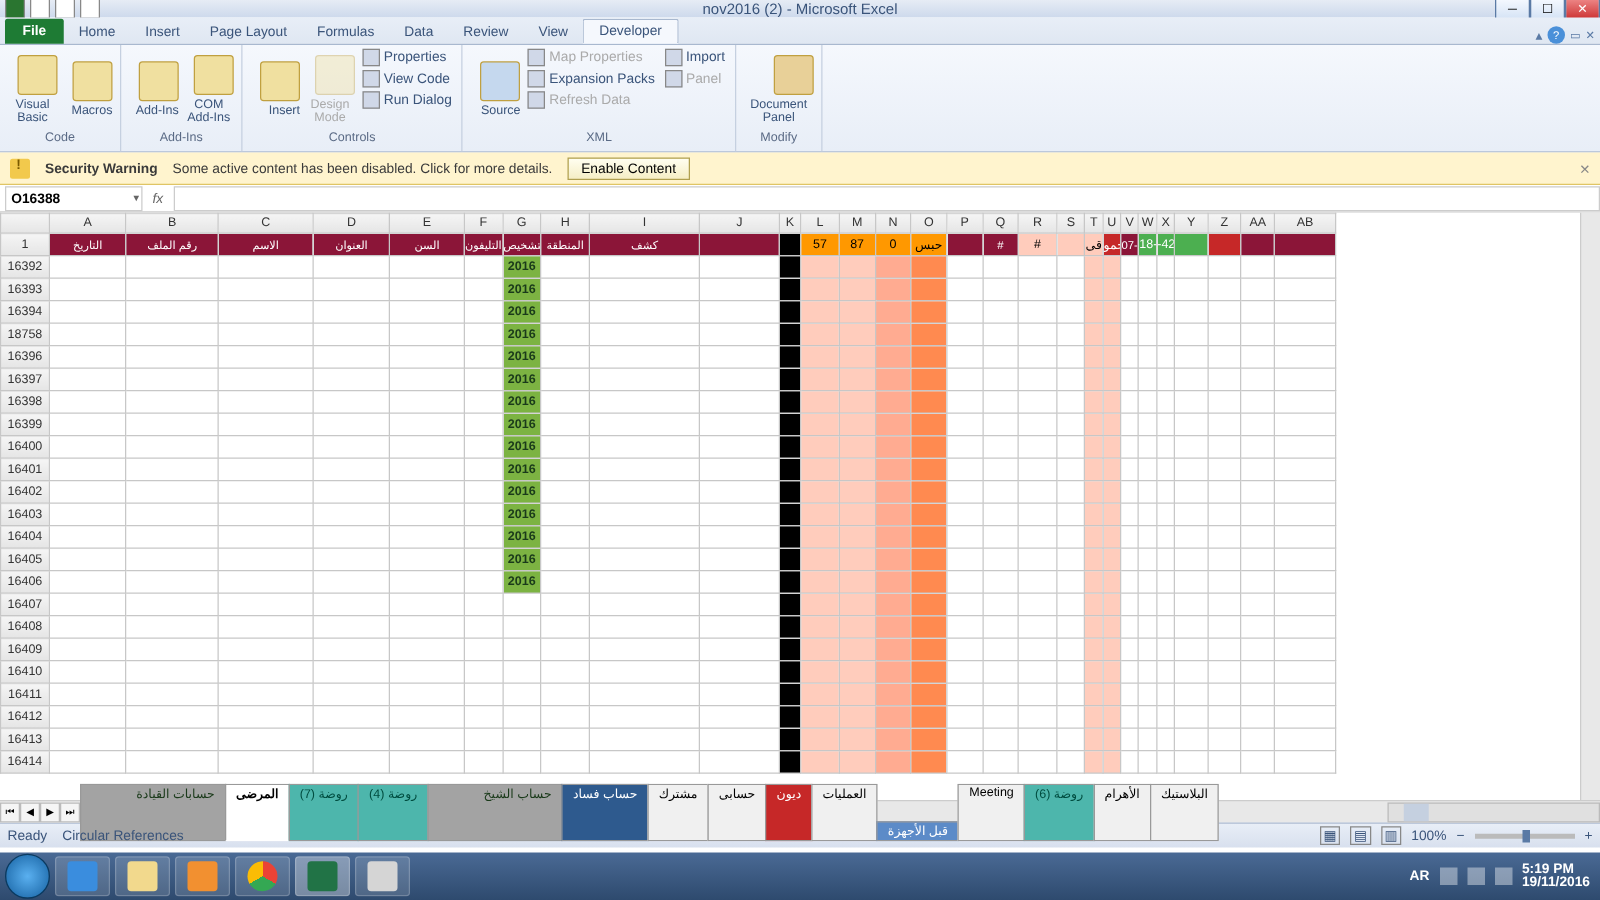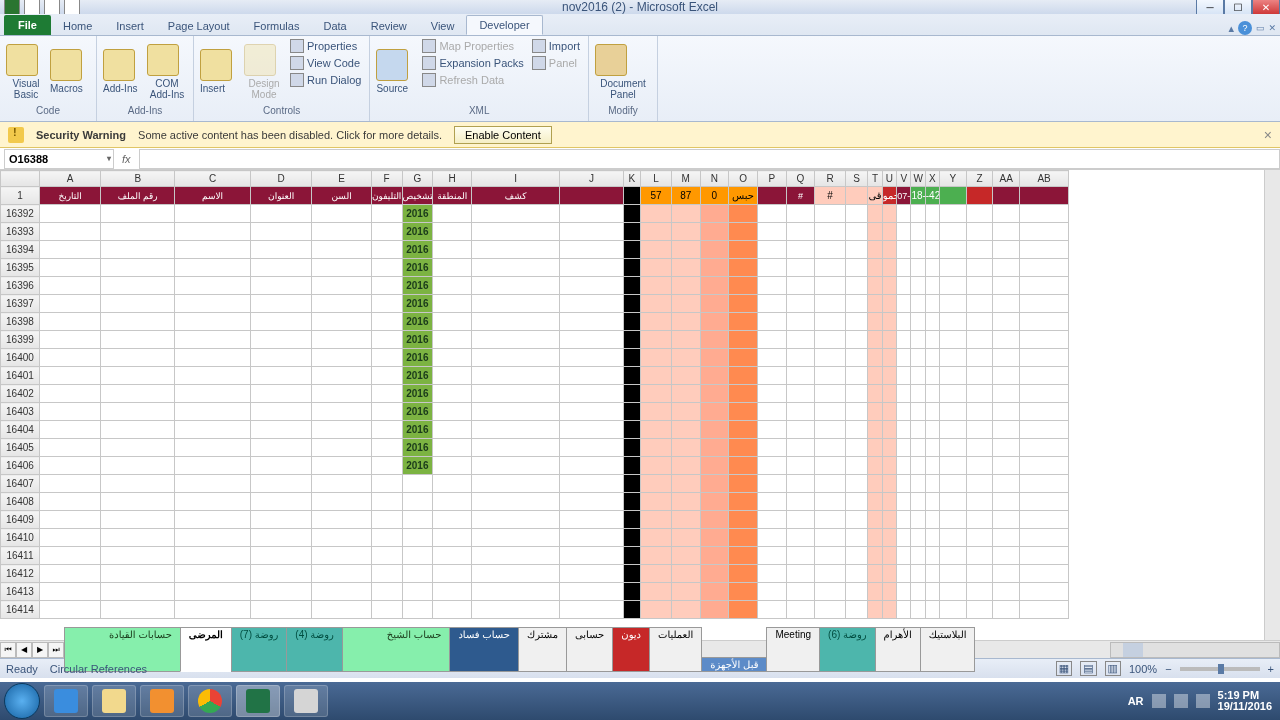--- a/index.html
+++ b/index.html
@@ -20,21 +20,21 @@
 .tab.file { background: #1e7b34; color: #fff; border-radius: 2px 2px 0 0; padding: 4px 14px; font-weight: bold; }
 .tab.active { background: #f5f8fd; border: 1px solid #a8b8cf; border-bottom: 1px solid #f5f8fd; border-radius: 2px 2px 0 0; }
 .tabs .help { position: absolute; right: 4px; display: flex; gap: 4px; align-items: center; }
 .help-icon { width: 14px; height: 14px; background: #4a90d9; border-radius: 50%; color: #fff; display: flex; align-items: center; justify-content: center; font-size: 9px; }
 
 
 .ribbon { height: 86px; background: linear-gradient(#f5f8fd,#e8eef7); border-bottom: 1px solid #a8b8cf; display: flex; }
 .group { border-right: 1px solid #c5d0e0; padding: 2px 6px; display: flex; flex-direction: column; justify-content: space-between; }
 .group-label { text-align: center; color: #5a6a85; font-size: 10px; height: 14px; }
 .group-content { display: flex; gap: 4px; flex: 1; }
-.big-btn { display: flex; flex-direction: column; align-items: flex-start; justify-content: center; width: 40px; cursor: pointer; }
+.big-btn { display: flex; flex-direction: column; align-items: flex-end; justify-content: center; width: 40px; cursor: pointer; }
 .big-btn .ico { width: 32px; height: 32px; background: #f0e0a0; border: 1px solid #c0a040; border-radius: 3px; margin-bottom: 2px; }
 .big-btn .lbl { font-size: 10px; text-align: center; line-height: 11px; color: #3a547a; }
 .small-btns { display: flex; flex-direction: column; gap: 1px; }
 .small-btn { display: flex; align-items: center; gap: 3px; padding: 1px 2px; cursor: pointer; font-size: 10px; color: #3a547a; }
 .small-btn.disabled { color: #aaa; }
 .small-ico { width: 14px; height: 14px; background: #d0d8e8; border: 1px solid #888; display: inline-block; }
 
 
 .security-bar { height: 26px; background: #fff4ce; border-bottom: 1px solid #e0c565; display: flex; align-items: center; padding: 0 8px; gap: 12px; position: relative; }
 .sec-ico { width: 16px; height: 16px; background: #f2c94c; border-radius: 2px; position: relative; }
@@ -71,21 +71,21 @@
 .cell-black { background: #000; }
 .scroll-v { position: absolute; right: 0; top: 0; width: 16px; height: 100%; background: #e8e8e8; border-left: 1px solid #ccc; }
 
 
 .sheet-bar { height: 18px; background: #e8e8e8; display: flex; align-items: center; border-top: 1px solid #ccc; }
 .sheet-nav { display: flex; gap: 0; }
 .sheet-nav-btn { width: 16px; height: 16px; border: 1px solid #bbb; background: #f5f5f5; display: flex; align-items: center; justify-content: center; font-size: 8px; }
 .sheet-tabs { display: flex; flex: 1; overflow: hidden; }
 .sheet-tab { padding: 1px 8px; font-size: 10px; border: 1px solid #999; margin-right: -1px; background: #f0f0f0; cursor: pointer; }
 .st-active { background: #fff; border-bottom-color: #fff; font-weight: bold; }
-.st-green { background: #86efac; color: #1a3a1a; padding-left: 44px; }
+.st-green { background: #a3a3a3; color: #1a3a1a; padding-left: 44px; }
 .st-teal { background: #4db6ac; color: #004d40; }
 .st-red { background: #c62828; color: #fff; }
 .st-blue { background: #5c8bc8; color: #fff; margin-top: 30px; }
 .st-dblue { background: #2e5a8e; color: #fff; }
 .hscroll { width: 170px; height: 16px; background: #e0e0e0; border: 1px solid #bbb; margin-left: 4px; position: relative; }
 .hscroll .thumb { position: absolute; left: 12px; width: 20px; height: 100%; background: #c5d0e0; }
 
 
 .status-bar { height: 20px; background: linear-gradient(#e8eef7,#d8e0ee); display: flex; align-items: center; padding: 0 6px; font-size: 10px; color: #3a547a; border-top: 1px solid #a8b8cf; }
 .status-bar .right { margin-left: auto; display: flex; align-items: center; gap: 8px; }
@@ -439,21 +439,21 @@
           <td class="cell-peach"></td>
           <td class=""></td>
           <td class=""></td>
           <td class=""></td>
           <td class=""></td>
           <td class=""></td>
           <td class=""></td>
           <td class=""></td>
         </tr>
         <tr>
-          <th class="row-hdr">16395</th>
+          <th class="row-hdr">18758</th>
           <td class=""></td>
           <td class=""></td>
           <td class=""></td>
           <td class=""></td>
           <td class=""></td>
           <td class=""></td>
           <td class="cell-green">2016</td>
           <td class=""></td>
           <td class=""></td>
           <td class=""></td>

